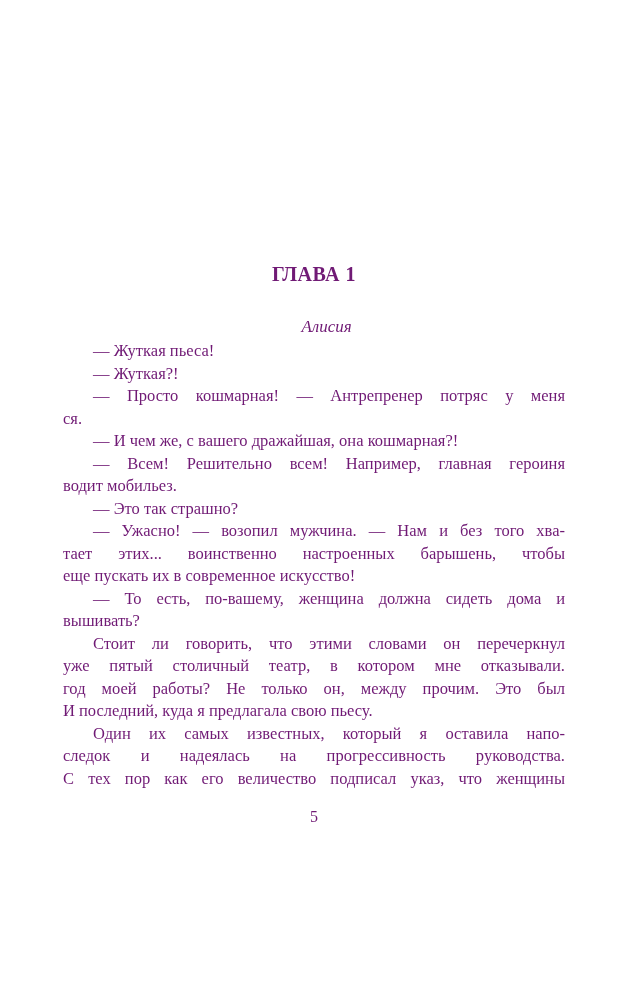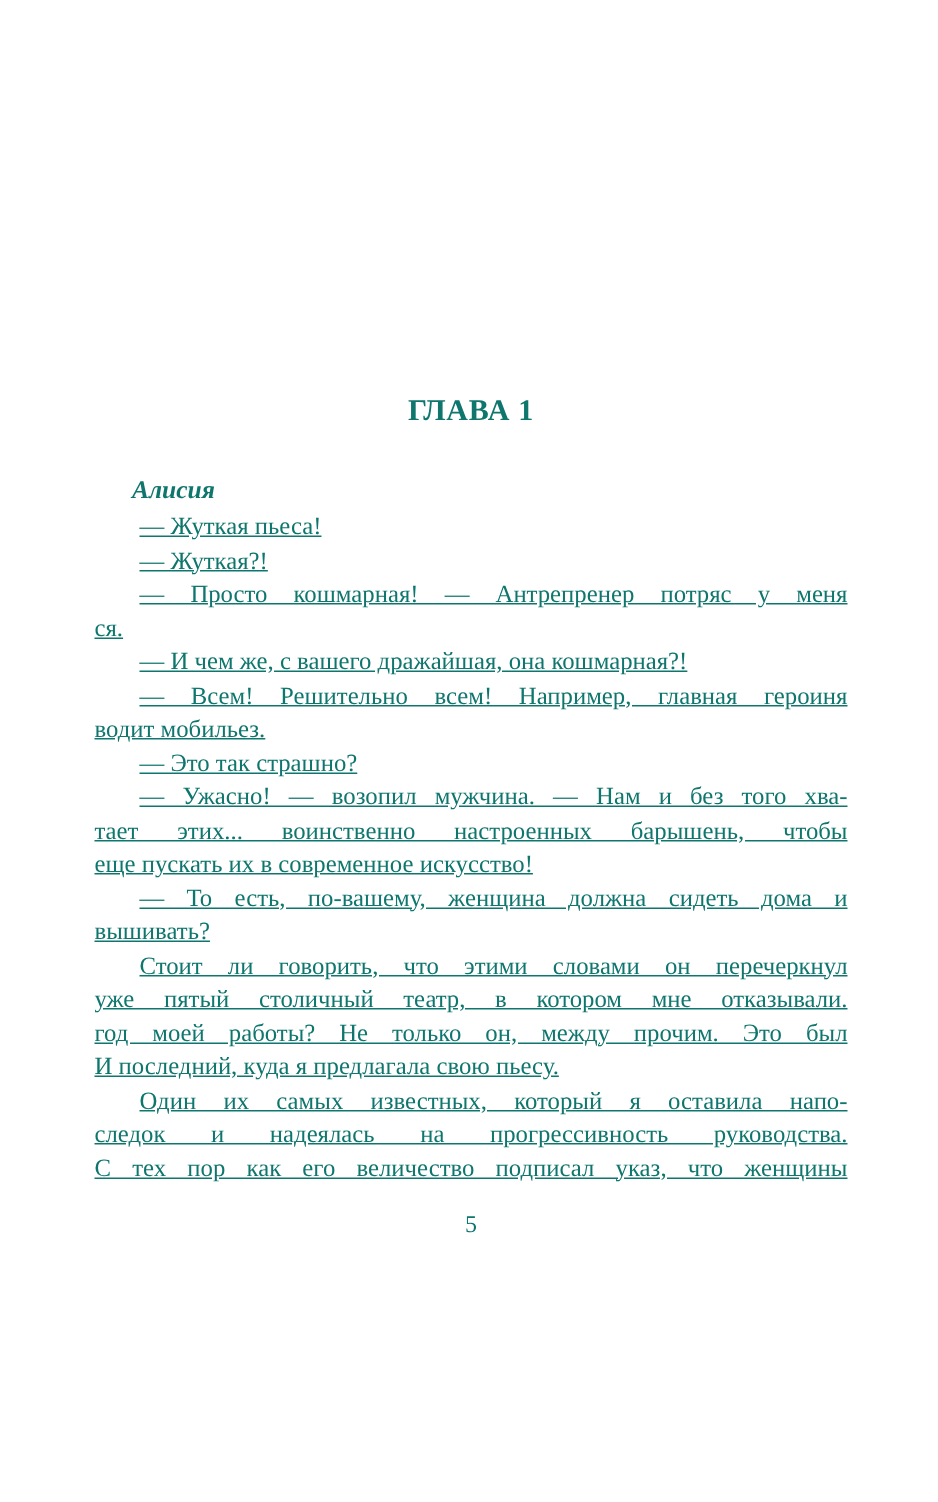--- a/index.html
+++ b/index.html
@@ -27,27 +27,27 @@
     text-align: center;
     font-size: 20px;
     line-height: 22px;
     font-weight: bold;
     letter-spacing: 0.5px;
   }
   .section-heading {
     margin: 0 0 2px 0;
     font-size: 17px;
     line-height: 22px;
-    font-weight: bold;
+    font-weight: normal;
     font-style: italic;
     text-indent: 25px;
+    text-align: center;
   }
   .paragraph {
     margin: 0;
-    text-decoration: underline;
   }
   .line {
     font-size: 16.5px;
     line-height: 22.5px;
     text-align: justify;
     text-align-last: justify;
     white-space: normal;
   }
   .line.first {
     text-indent: 30px;
@@ -58,21 +58,21 @@
   .page-number {
     margin-top: 17px;
     text-align: center;
     font-size: 16px;
     line-height: 20px;
   }
 </style>
 </head>
 <body>
 
-<div class="page" style="background: rgb(255, 255, 255); color: #0f766e; border-radius: 23px;">
+<div class="page" style="background: rgb(255, 255, 255); color: #701a75; border-radius: 23px;">
   <div class="content">
     <h1 class="chapter-title">ГЛАВА 1</h1>
     <h2 class="section-heading">Алисия</h2>
     <div>
         <div class="paragraph">
           <div class="line first last">— Жуткая пьеса!</div>
         </div>
         <div class="paragraph">
           <div class="line first last">— Жуткая?!</div>
         </div>

